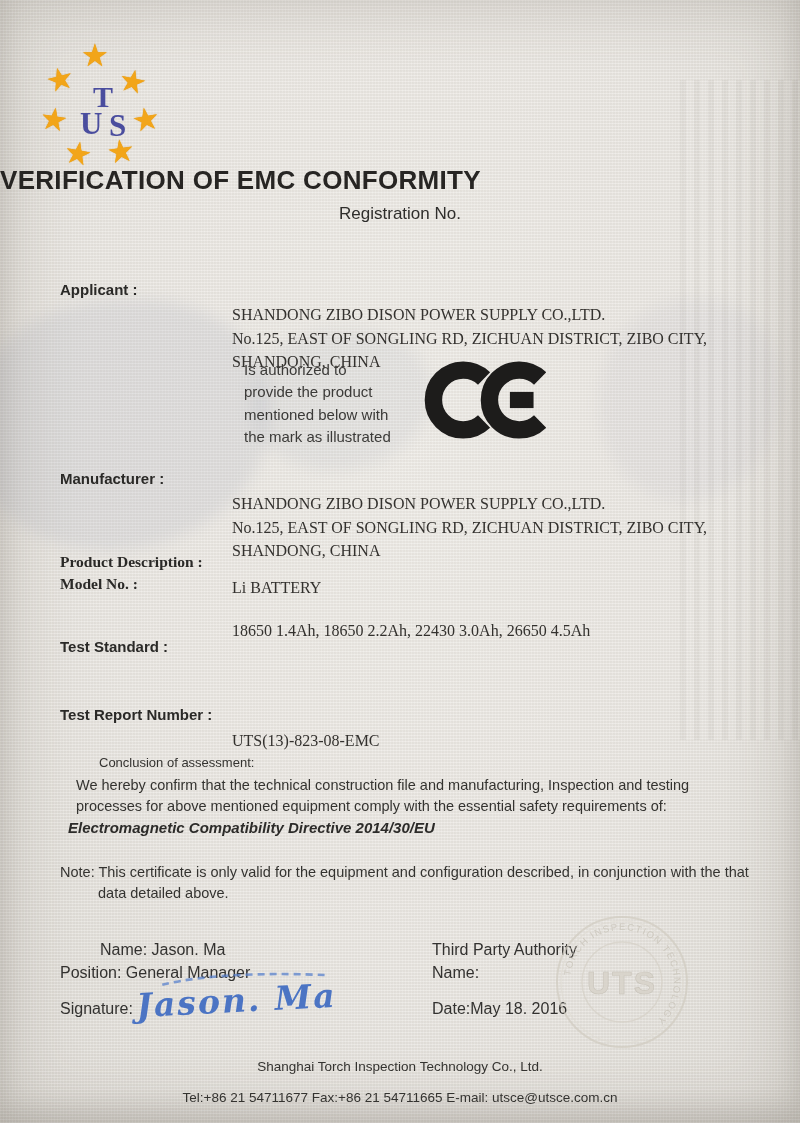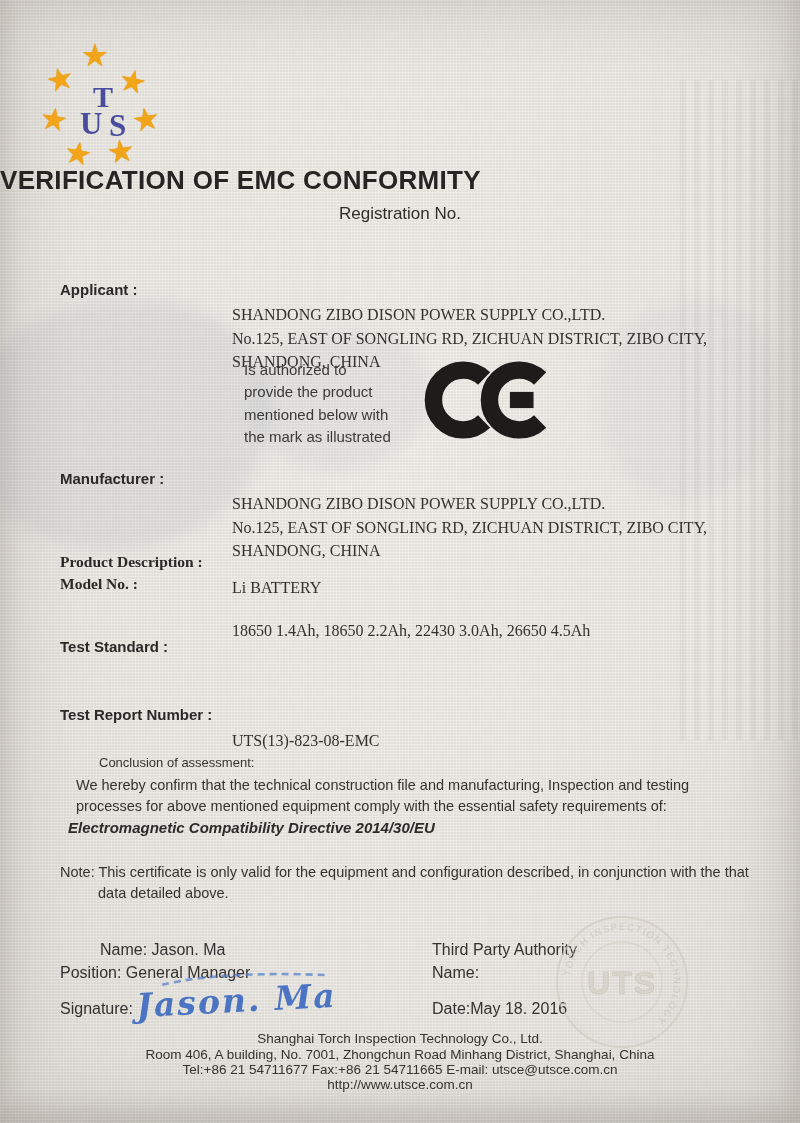--- a/index.html
+++ b/index.html
@@ -36,21 +36,21 @@
   .value{position:absolute;left:232px;font-family:"Liberation Serif","DejaVu Serif",serif;font-size:16px;color:#33312e;line-height:23.5px;white-space:nowrap;margin-top:24px;}
   .authz{left:232px;top:359px;font-size:15px;line-height:22.4px;color:#3b3a38;white-space:nowrap;margin-left:12px;}
   .ce{left:424px;top:360px;}
   
   .body-sans{font-size:14.5px;color:#343330;}
   .directive{font-weight:bold;font-style:italic;font-size:15px;color:#2c2b29;}
   
   .signoff{font-size:16px;color:#333230;}
   .signature-svg{position:absolute;left:128px;top:968px;transform:rotate(-3deg);}
   
-  .footer-line{left:0;right:0;text-align:center;font-size:13.5px;color:#343330;}
+  .footer-line{left:0;right:0;text-align:center;font-size:13.5px;color:#343330;margin-top:28px;}
   
   .seal{position:absolute;left:552px;top:912px;opacity:.85;}
 </style>
 </head>
 <body>
 
 <div class="paper">
 
   <div class="wm wm1"></div>
   <div class="wm wm2"></div>
@@ -137,17 +137,15 @@
     <circle cx="70" cy="70" r="65" fill="none" stroke="#cfcabf" stroke-width="2" opacity=".8"></circle>
     <circle cx="70" cy="70" r="61" fill="none" stroke="#dfdbd2" stroke-width="1.2" opacity=".8"></circle>
     <circle cx="70" cy="70" r="40" fill="none" stroke="#d4cfc5" stroke-width="1.4" opacity=".8"></circle>
     <text font-family="Liberation Sans, sans-serif" font-size="9.5" letter-spacing="1.4" fill="#c8c3b8" opacity=".9">
       <textPath href="#sealArc" startOffset="6">TORCH INSPECTION TECHNOLOGY</textPath>
     </text>
     <text x="70" y="82" text-anchor="middle" font-family="Liberation Sans, sans-serif" font-weight="bold" font-size="32" letter-spacing="2" fill="#d8d3ca" stroke="#c3beb3" stroke-width=".6">UTS</text>
   </svg>
 
   <div class="abs footer-line" style="top:1031px;">Shanghai Torch Inspection Technology Co., Ltd.</div>
-  <div class="abs footer-line" style="top:1047px;">Room 406, A building, No. 7001, Zhongchun Road Minhang District, Shanghai, China</div>
   <div class="abs footer-line" style="top:1062px;">Tel:+86 21 54711677 Fax:+86 21 54711665 E-mail: utsce@utsce.com.cn</div>
-  <div class="abs footer-line" style="top:1077px;">http://www.utsce.com.cn</div>
 
 </div>
 
 </body></html>

